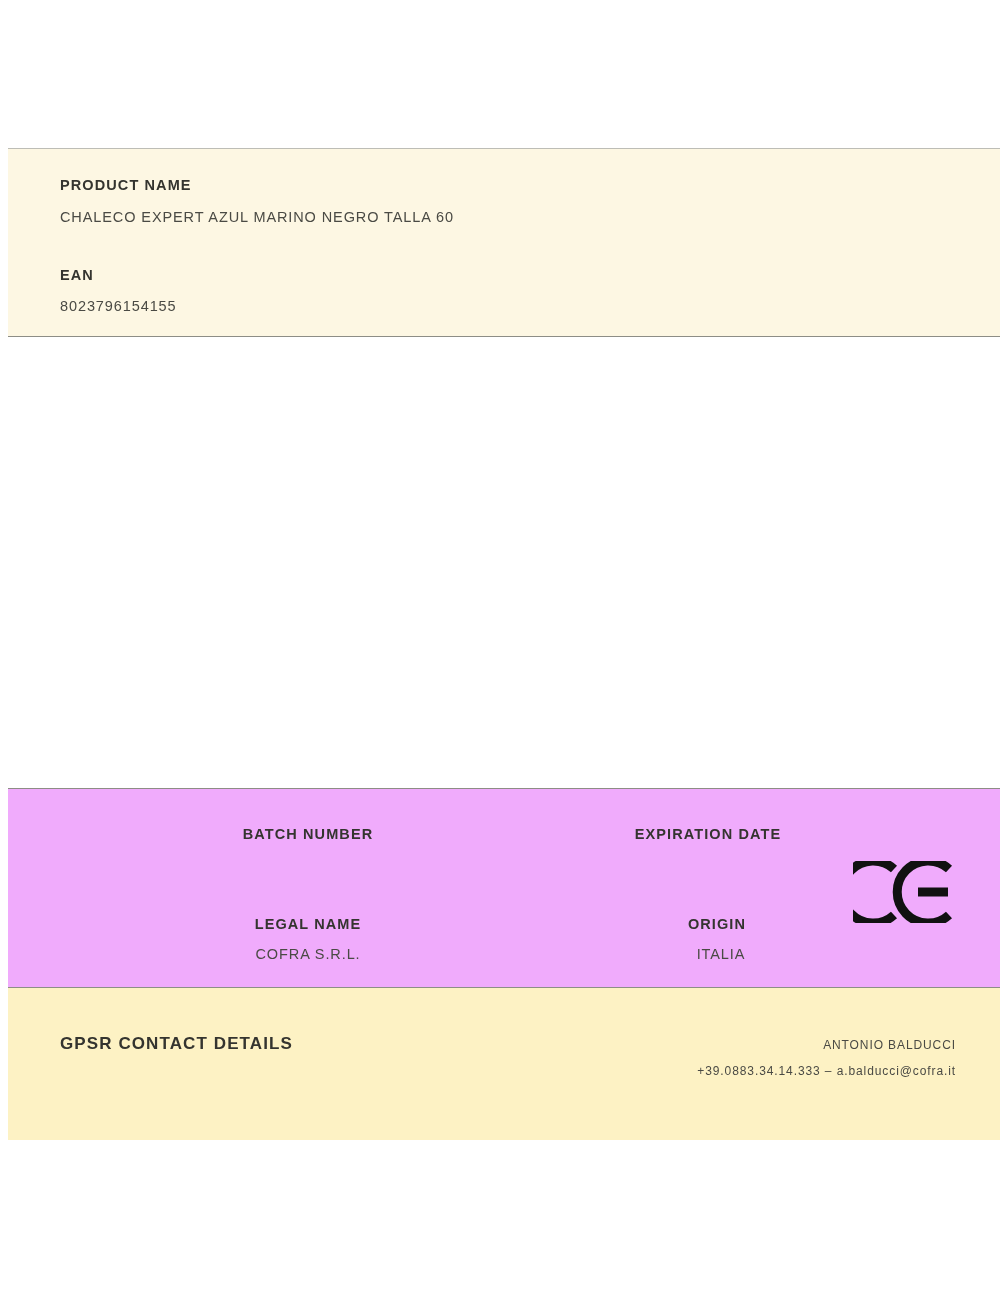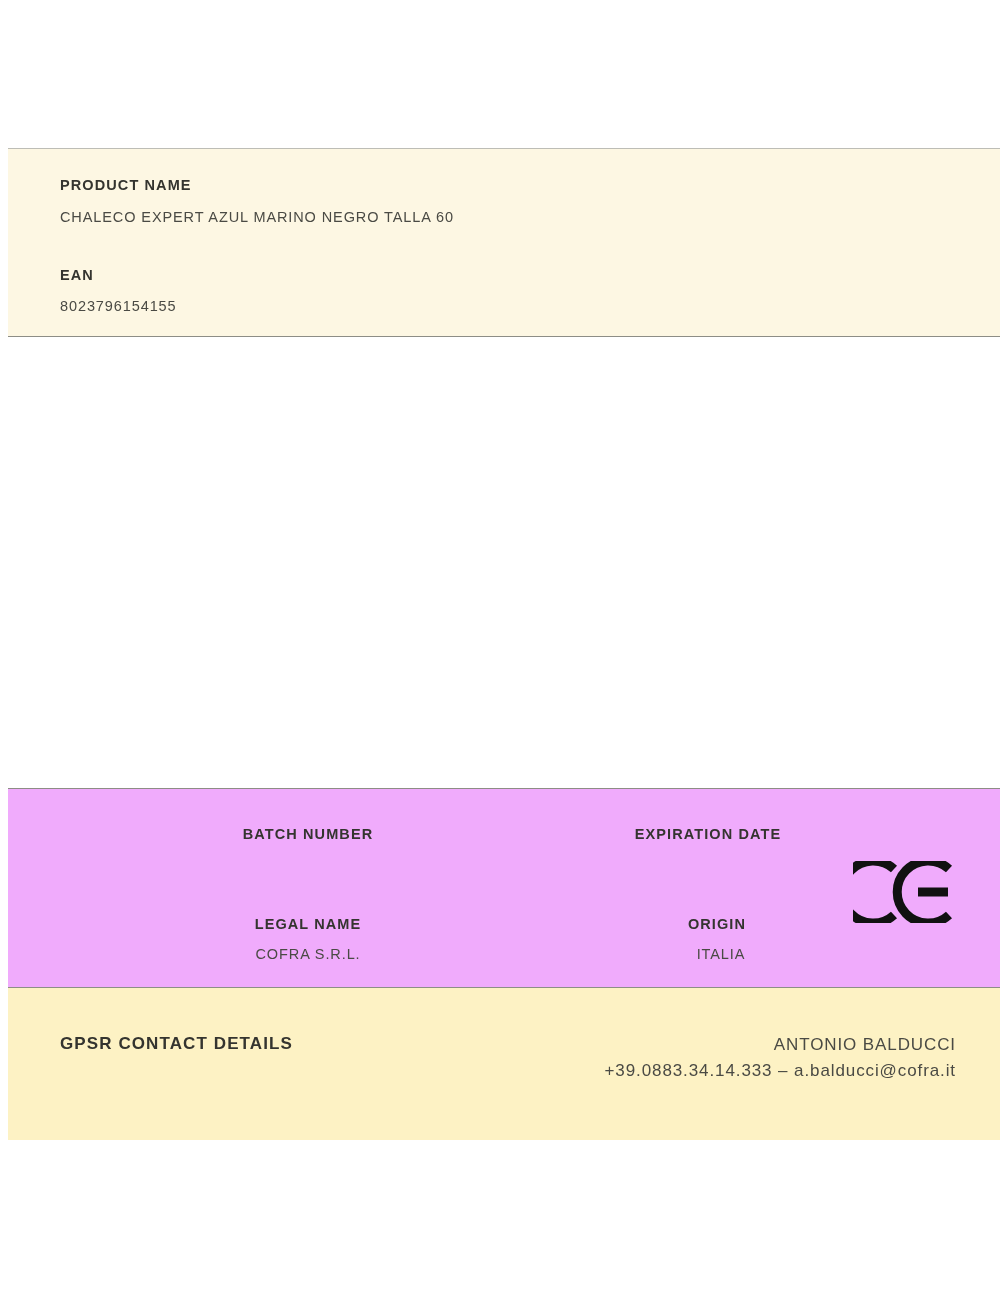--- a/index.html
+++ b/index.html
@@ -140,21 +140,21 @@
     font-size: 17px;
     font-weight: bold;
     letter-spacing: 1.1px;
     color: #34342f;
   }
   .gpsr-lines {
     position: absolute;
     right: 52px;
     top: 44px;
     text-align: right;
-    font-size: 17px;
+    font-size: 12px;
     letter-spacing: 0.9px;
     color: #4a4a44;
     line-height: 26px;
   }
   .gpsr-lines div { white-space: nowrap; }
 
   .bottom-blank {
     position: absolute;
     left: 0;
     top: 1140px;

